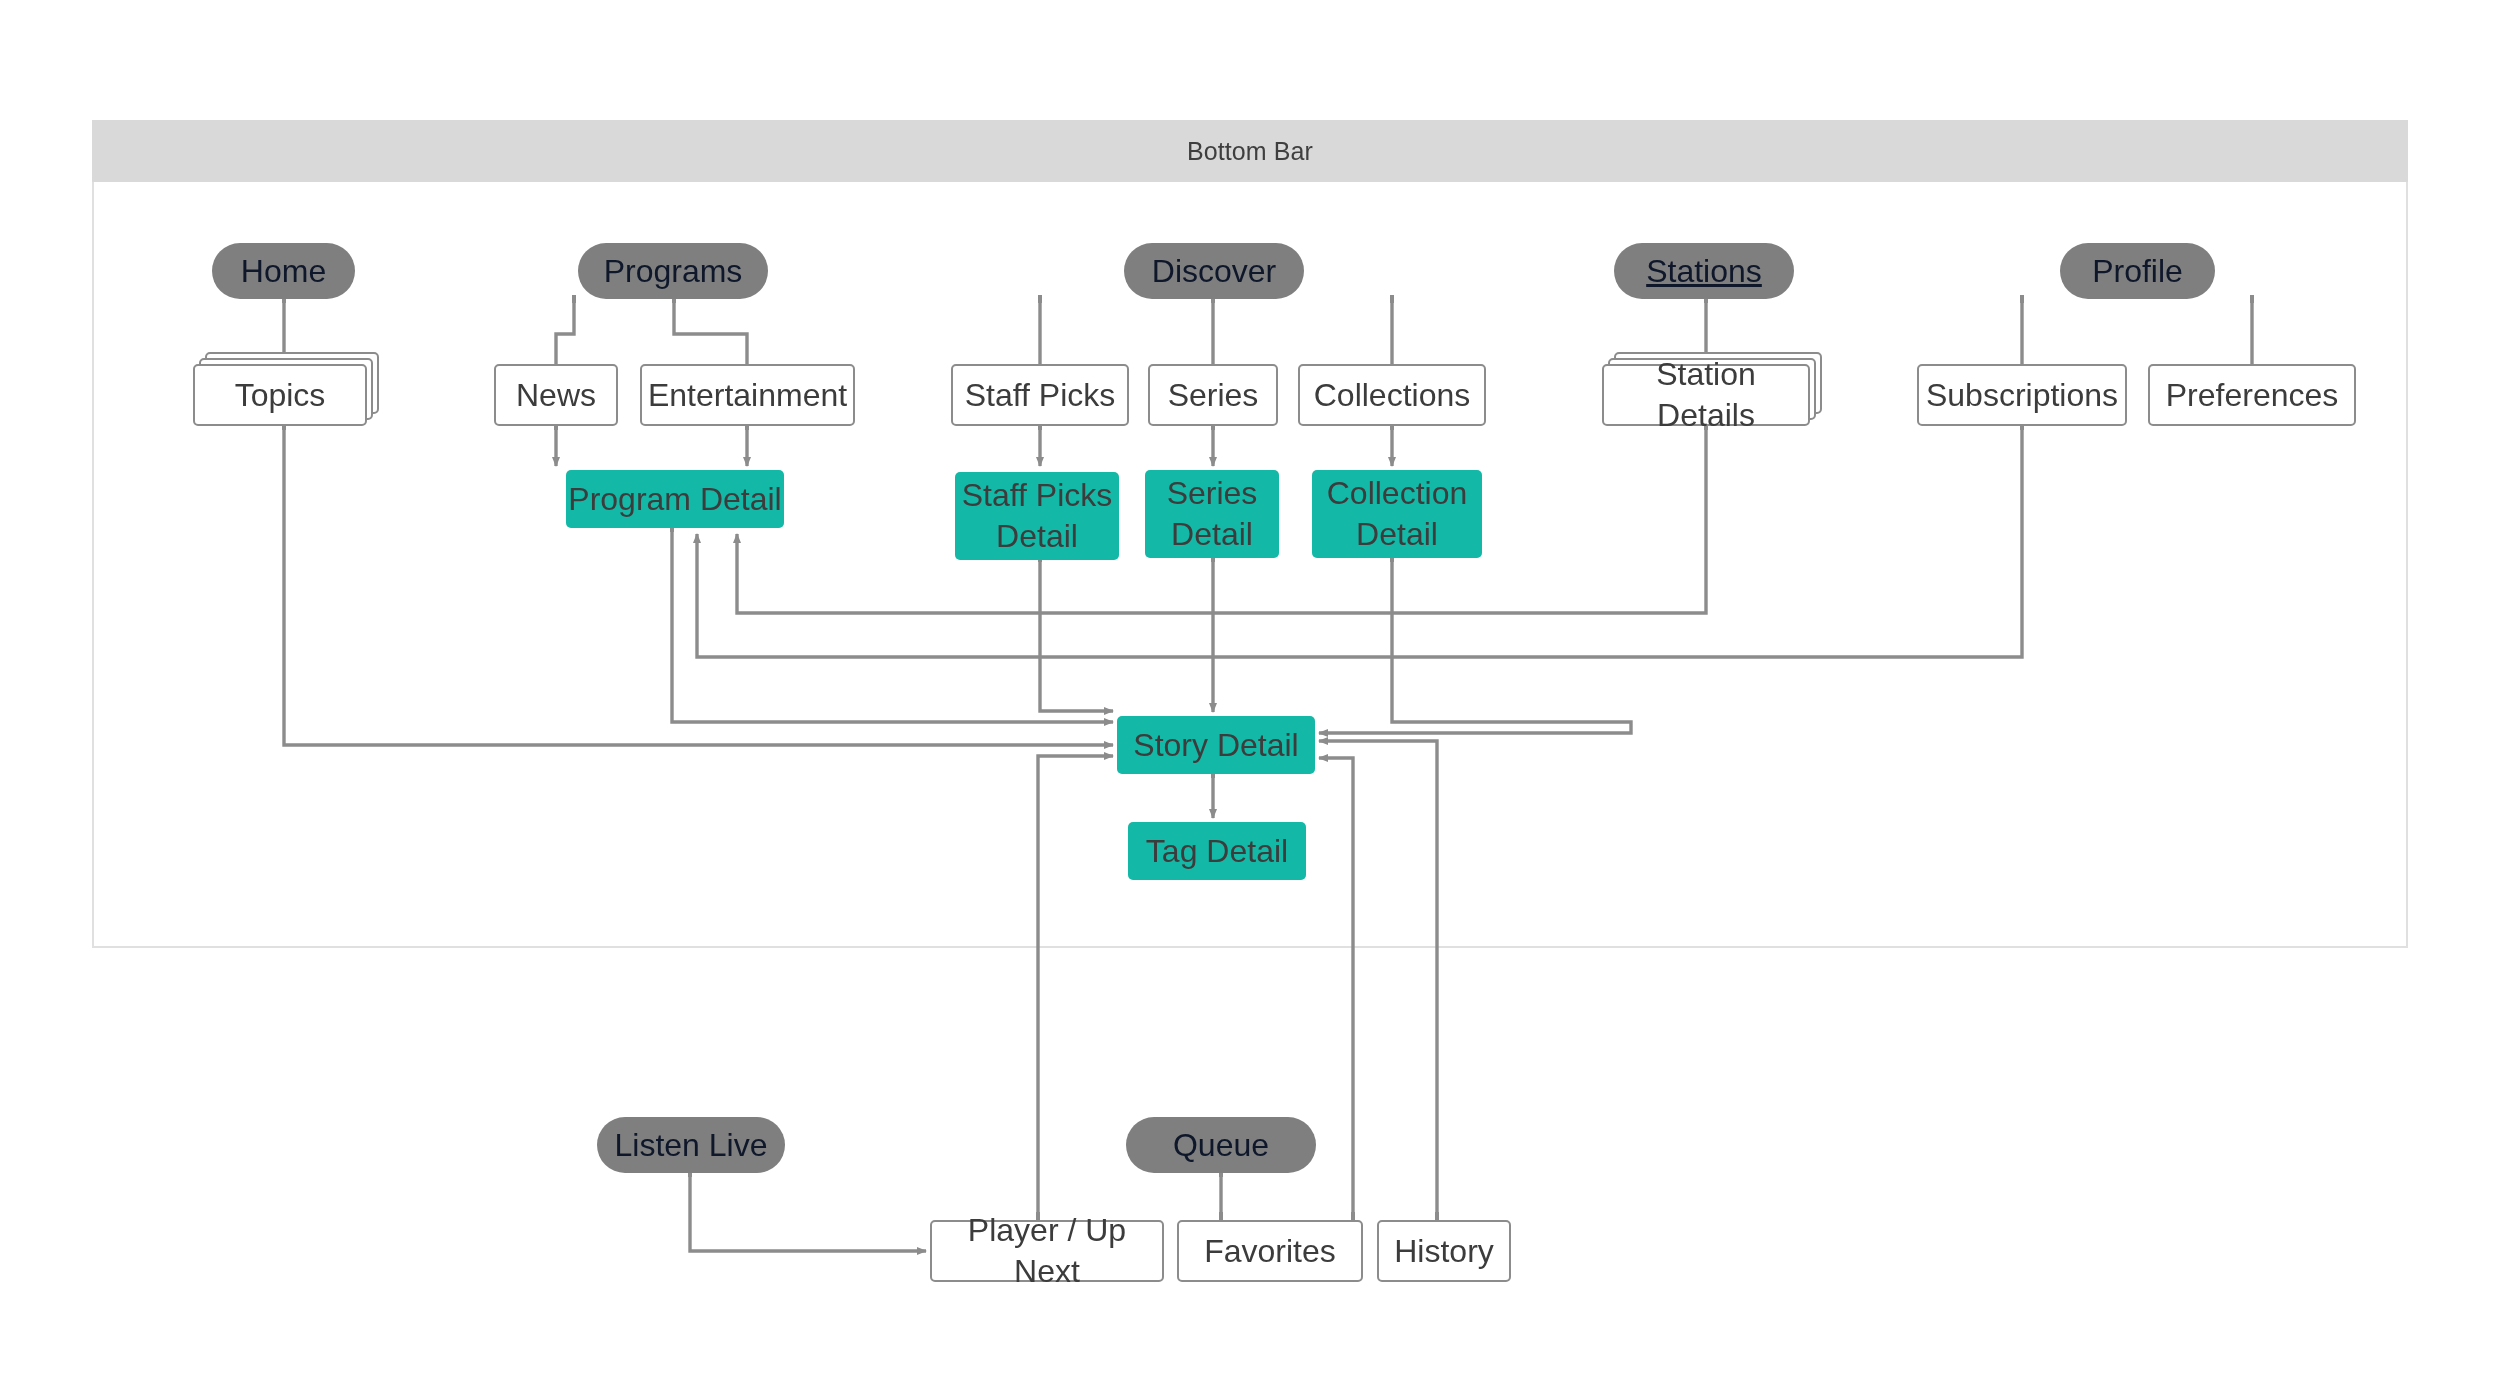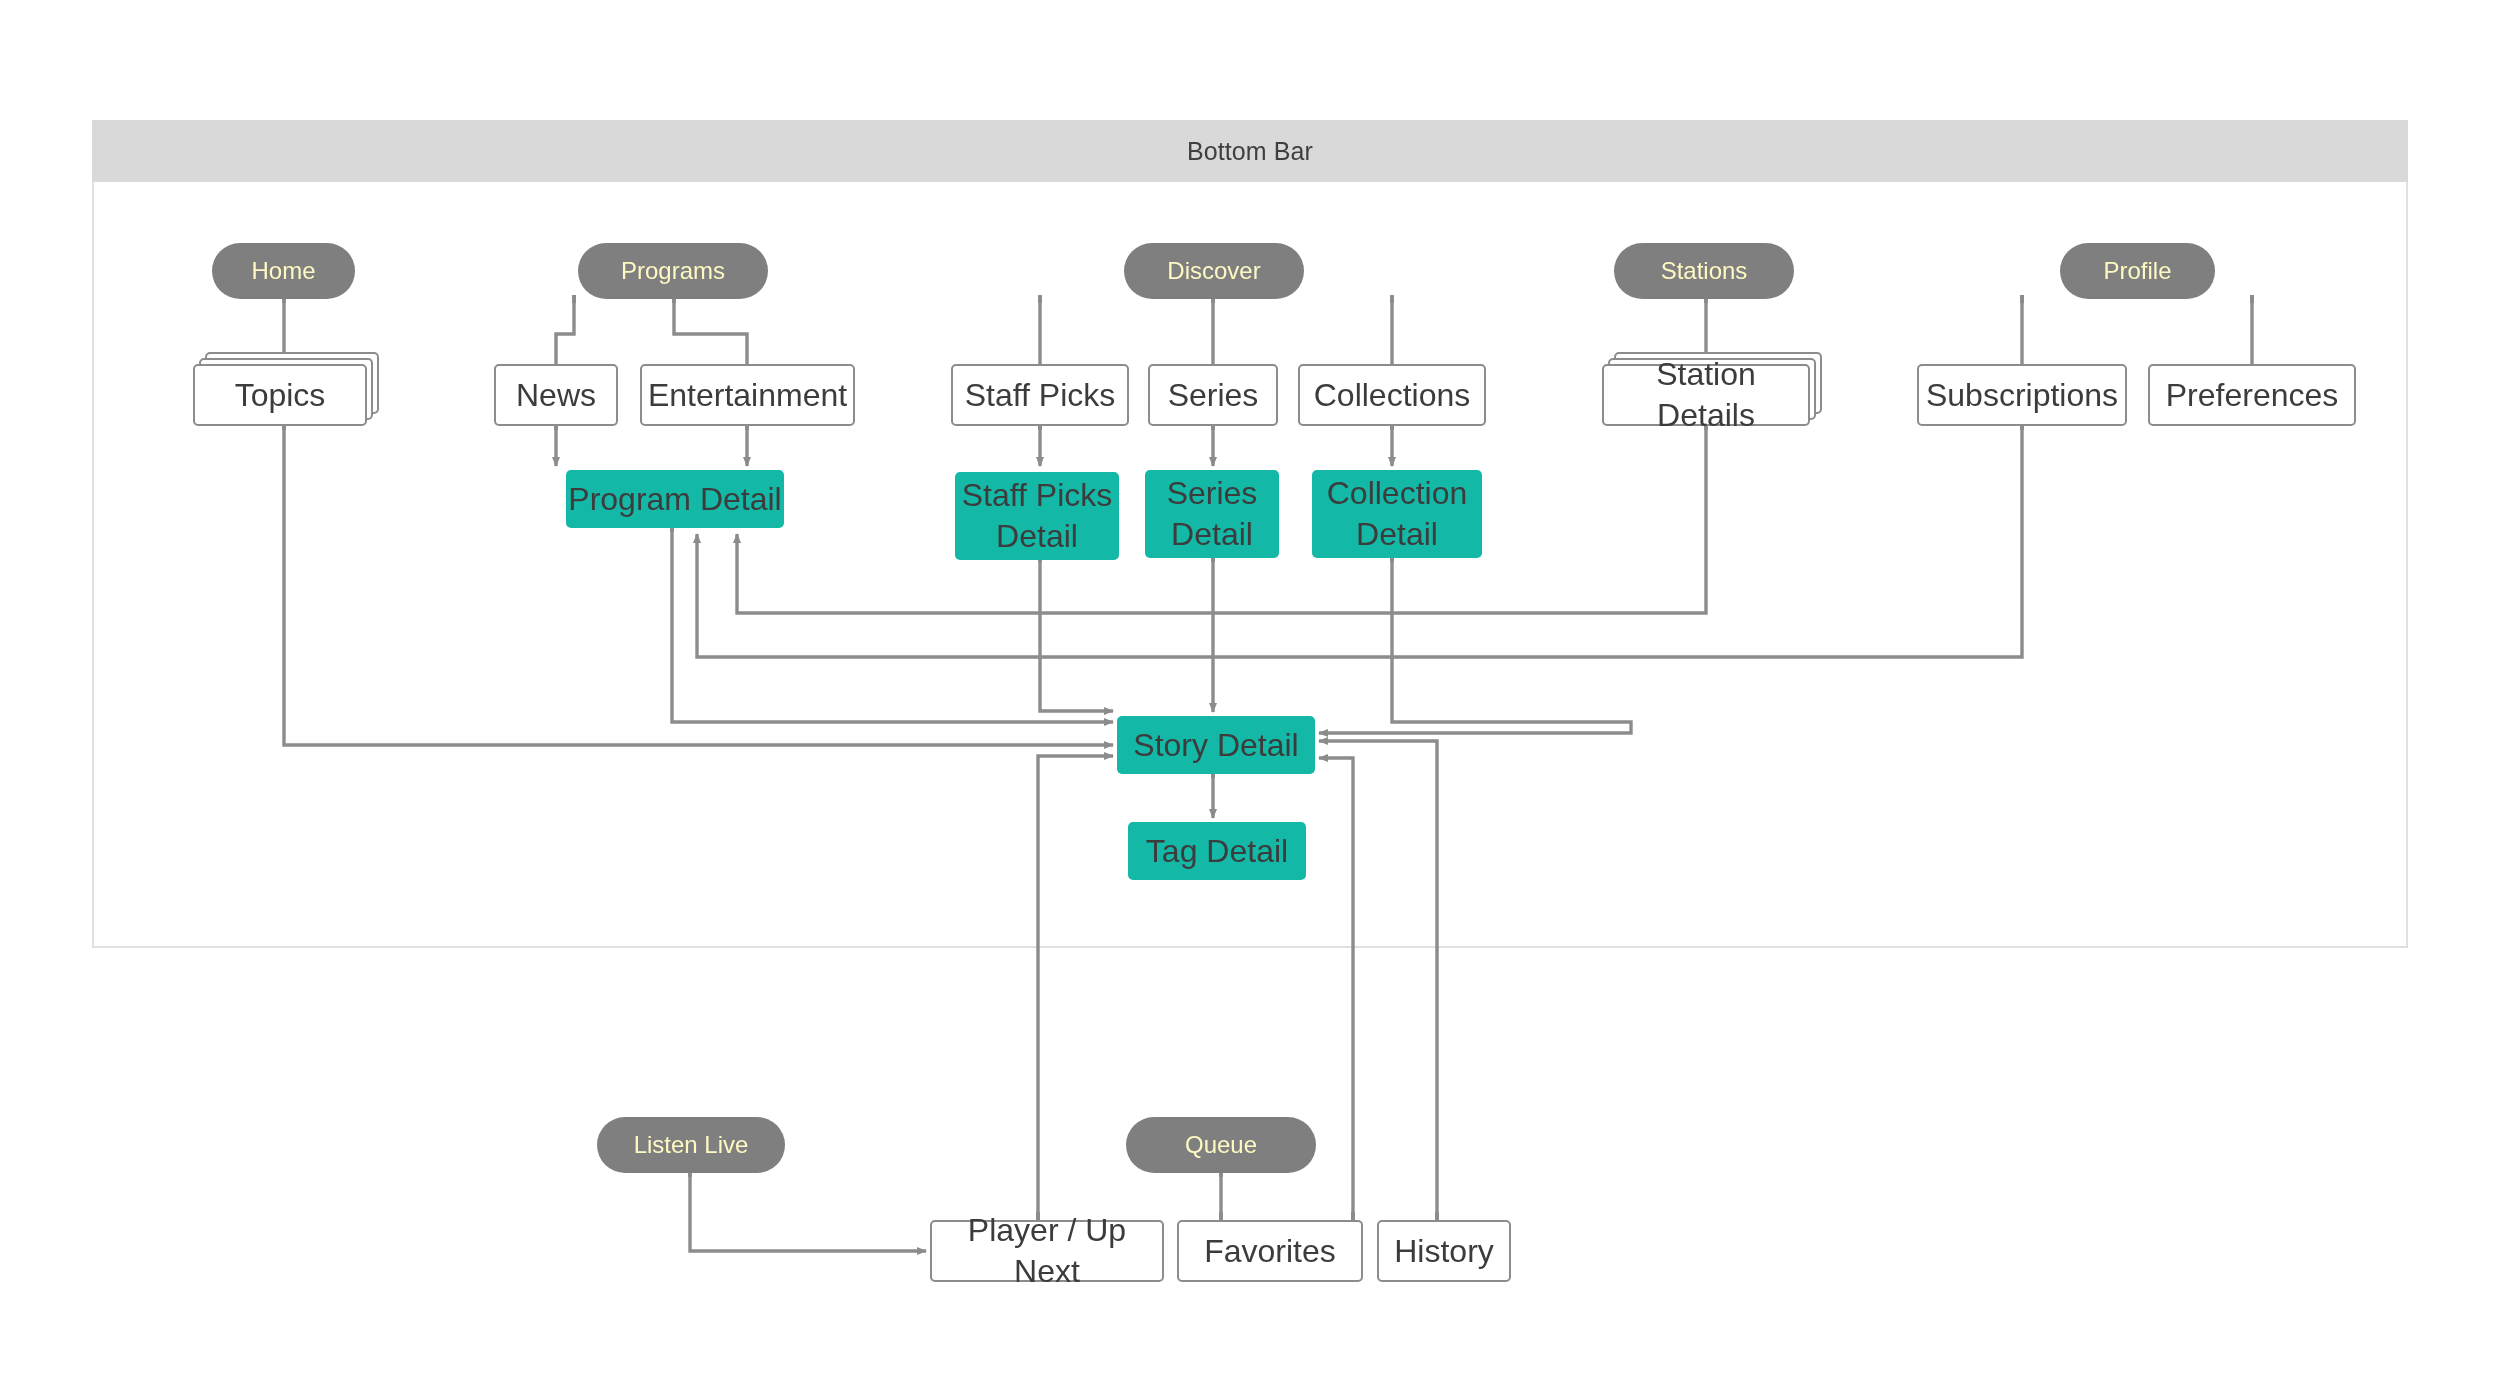--- a/index.html
+++ b/index.html
@@ -63,23 +63,23 @@
     display: flex;
     align-items: center;
     justify-content: center;
     text-align: center;
     font-size: 32px;
     line-height: 1.28;
     color: #3c3c3c;
   }
   .pill {
     background: #7f7f7f;
-    color: #fef9c3;
+    color: #0f172a;
     border-radius: 999px;
-    font-size: 24px;
+    font-size: 32px;
   }
   .box {
     background: #ffffff;
     border: 2px solid #8c8c8c;
     border-radius: 5px;
   }
   .detail {
     background: #14b8a6;
     border: none;
     border-radius: 5px;
@@ -172,21 +172,21 @@
 
   <div class="node pill" style="left:212px;top:243px;width:143px;height:56px;">
     <span>Home</span>
   </div>
   <div class="node pill" style="left:578px;top:243px;width:190px;height:56px;">
     <span>Programs</span>
   </div>
   <div class="node pill" style="left:1124px;top:243px;width:180px;height:56px;">
     <span>Discover</span>
   </div>
-  <div class="node pill" style="left:1614px;top:243px;width:180px;height:56px;">
+  <div class="node pill" style="left:1614px;top:243px;width:180px;height:56px;text-decoration:underline;">
     <span>Stations</span>
   </div>
   <div class="node pill" style="left:2060px;top:243px;width:155px;height:56px;">
     <span>Profile</span>
   </div>
 
   <div class="node stack" style="left:193px;top:364px;width:200px;height:62px;">
     <div class="card-bg b1" style="width:174px;height:62px;"></div>
     <div class="card-bg b2" style="width:174px;height:62px;"></div>
     <div class="card-front" style="width:174px;height:62px;">

